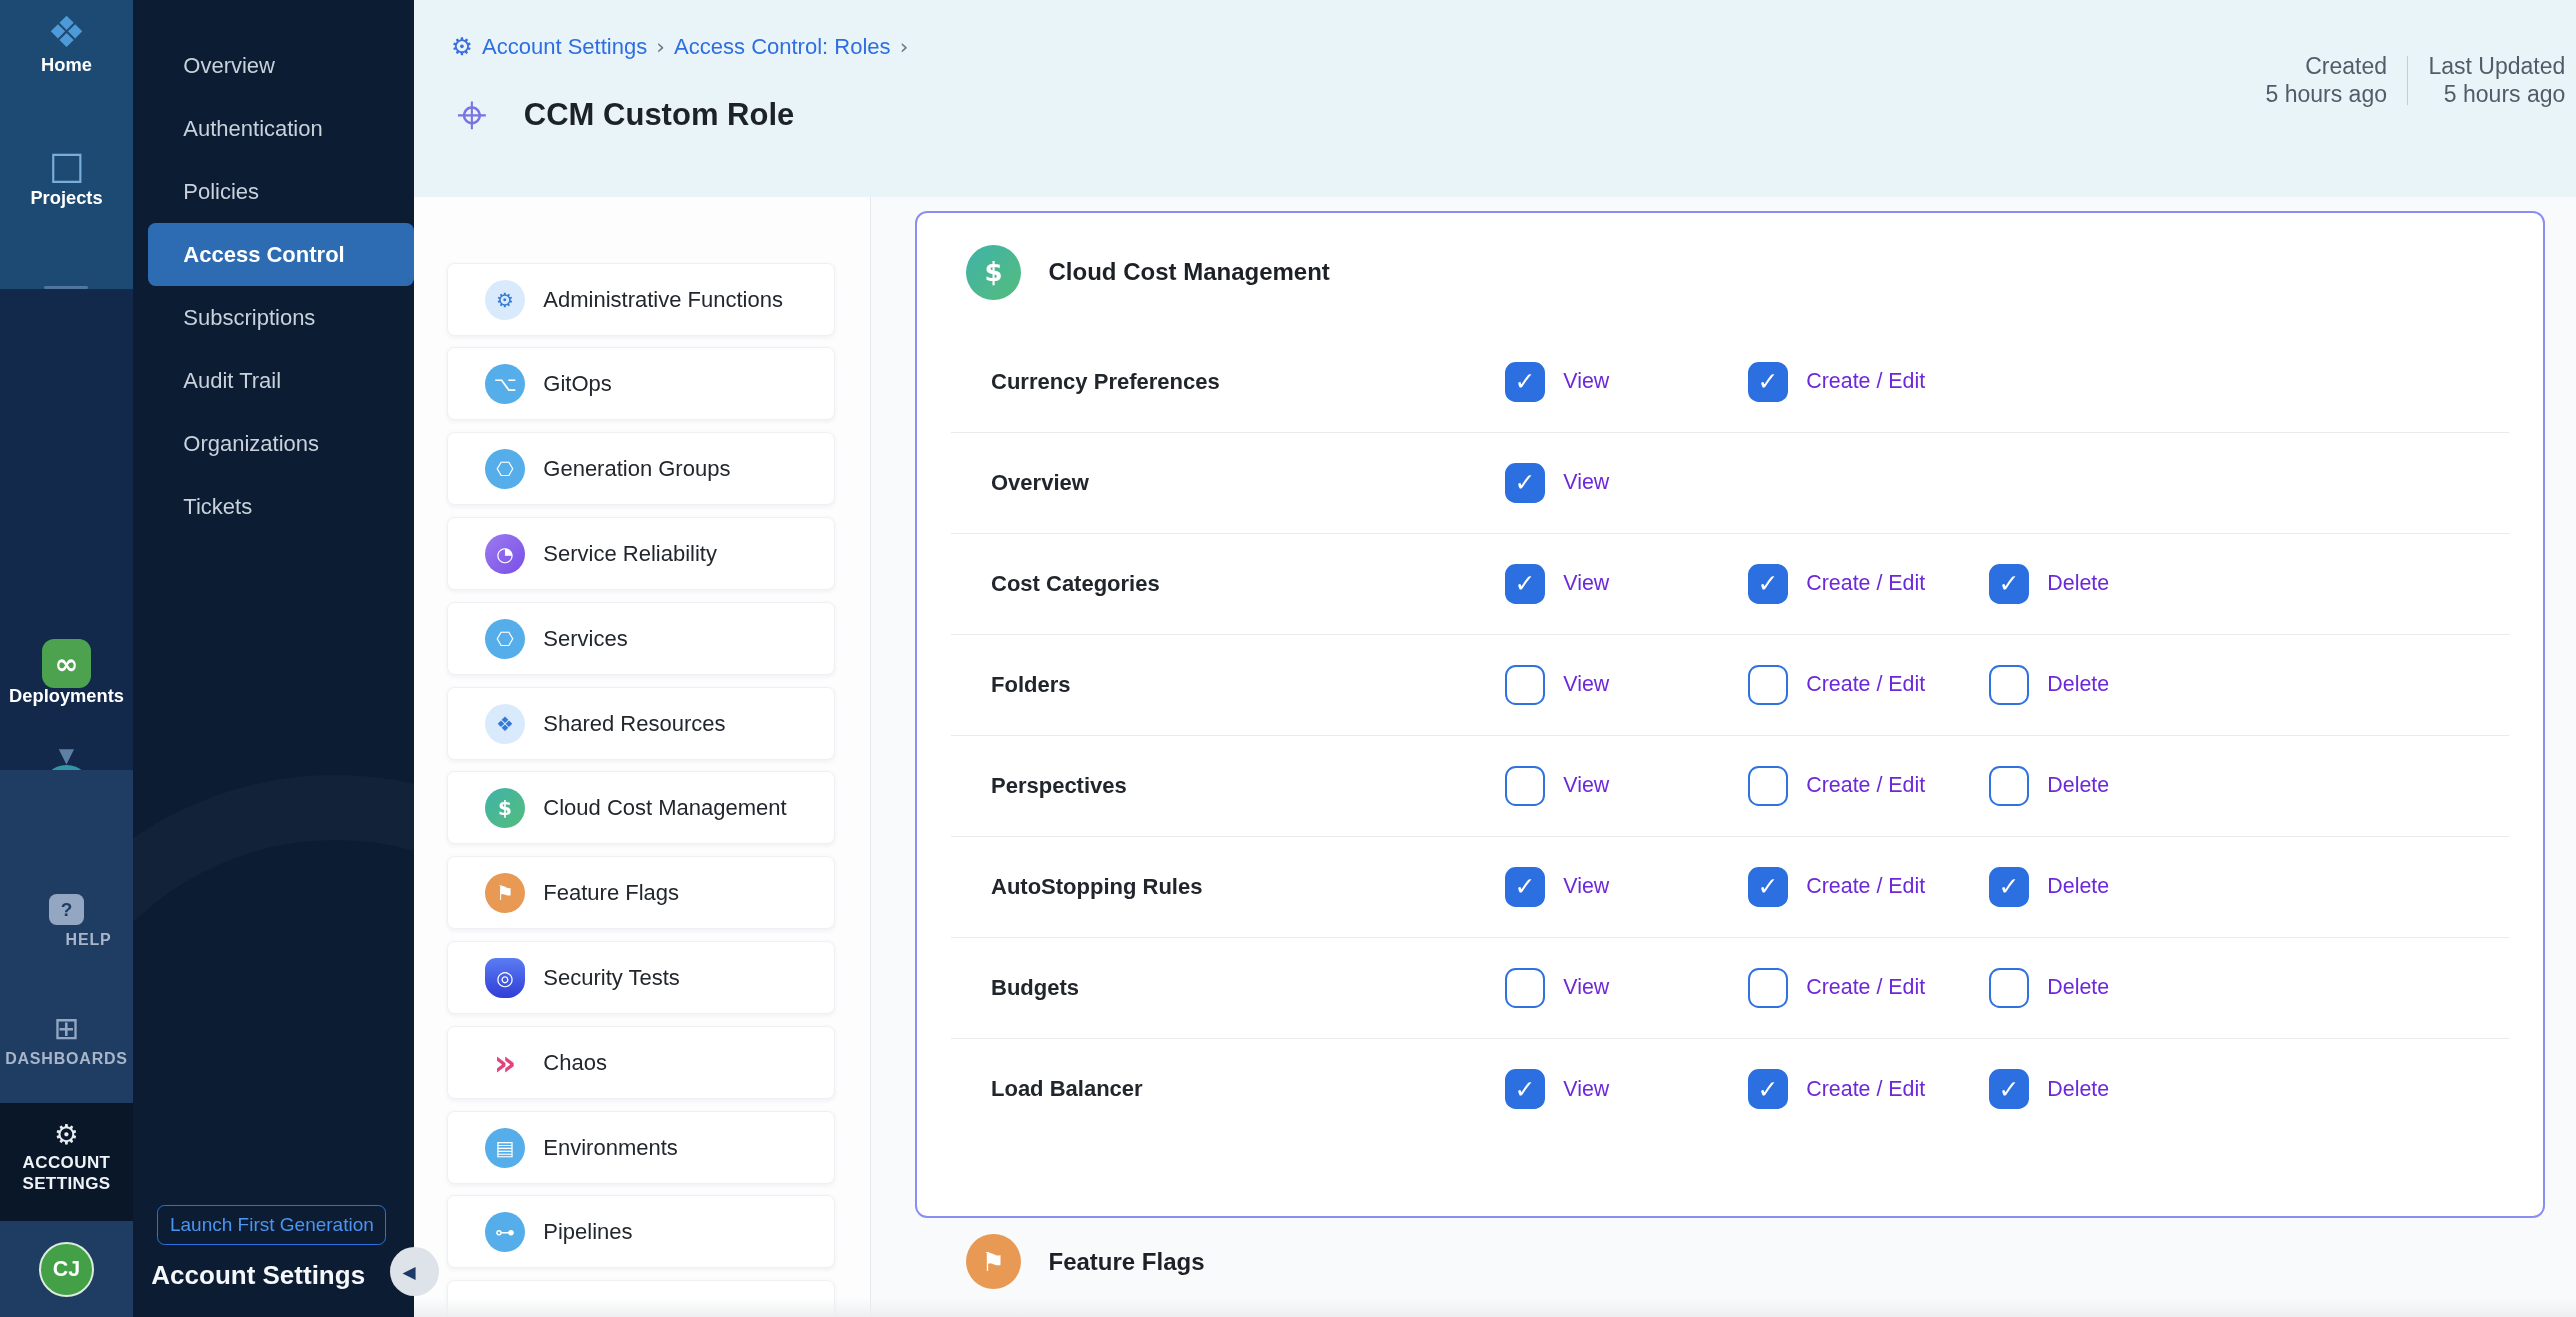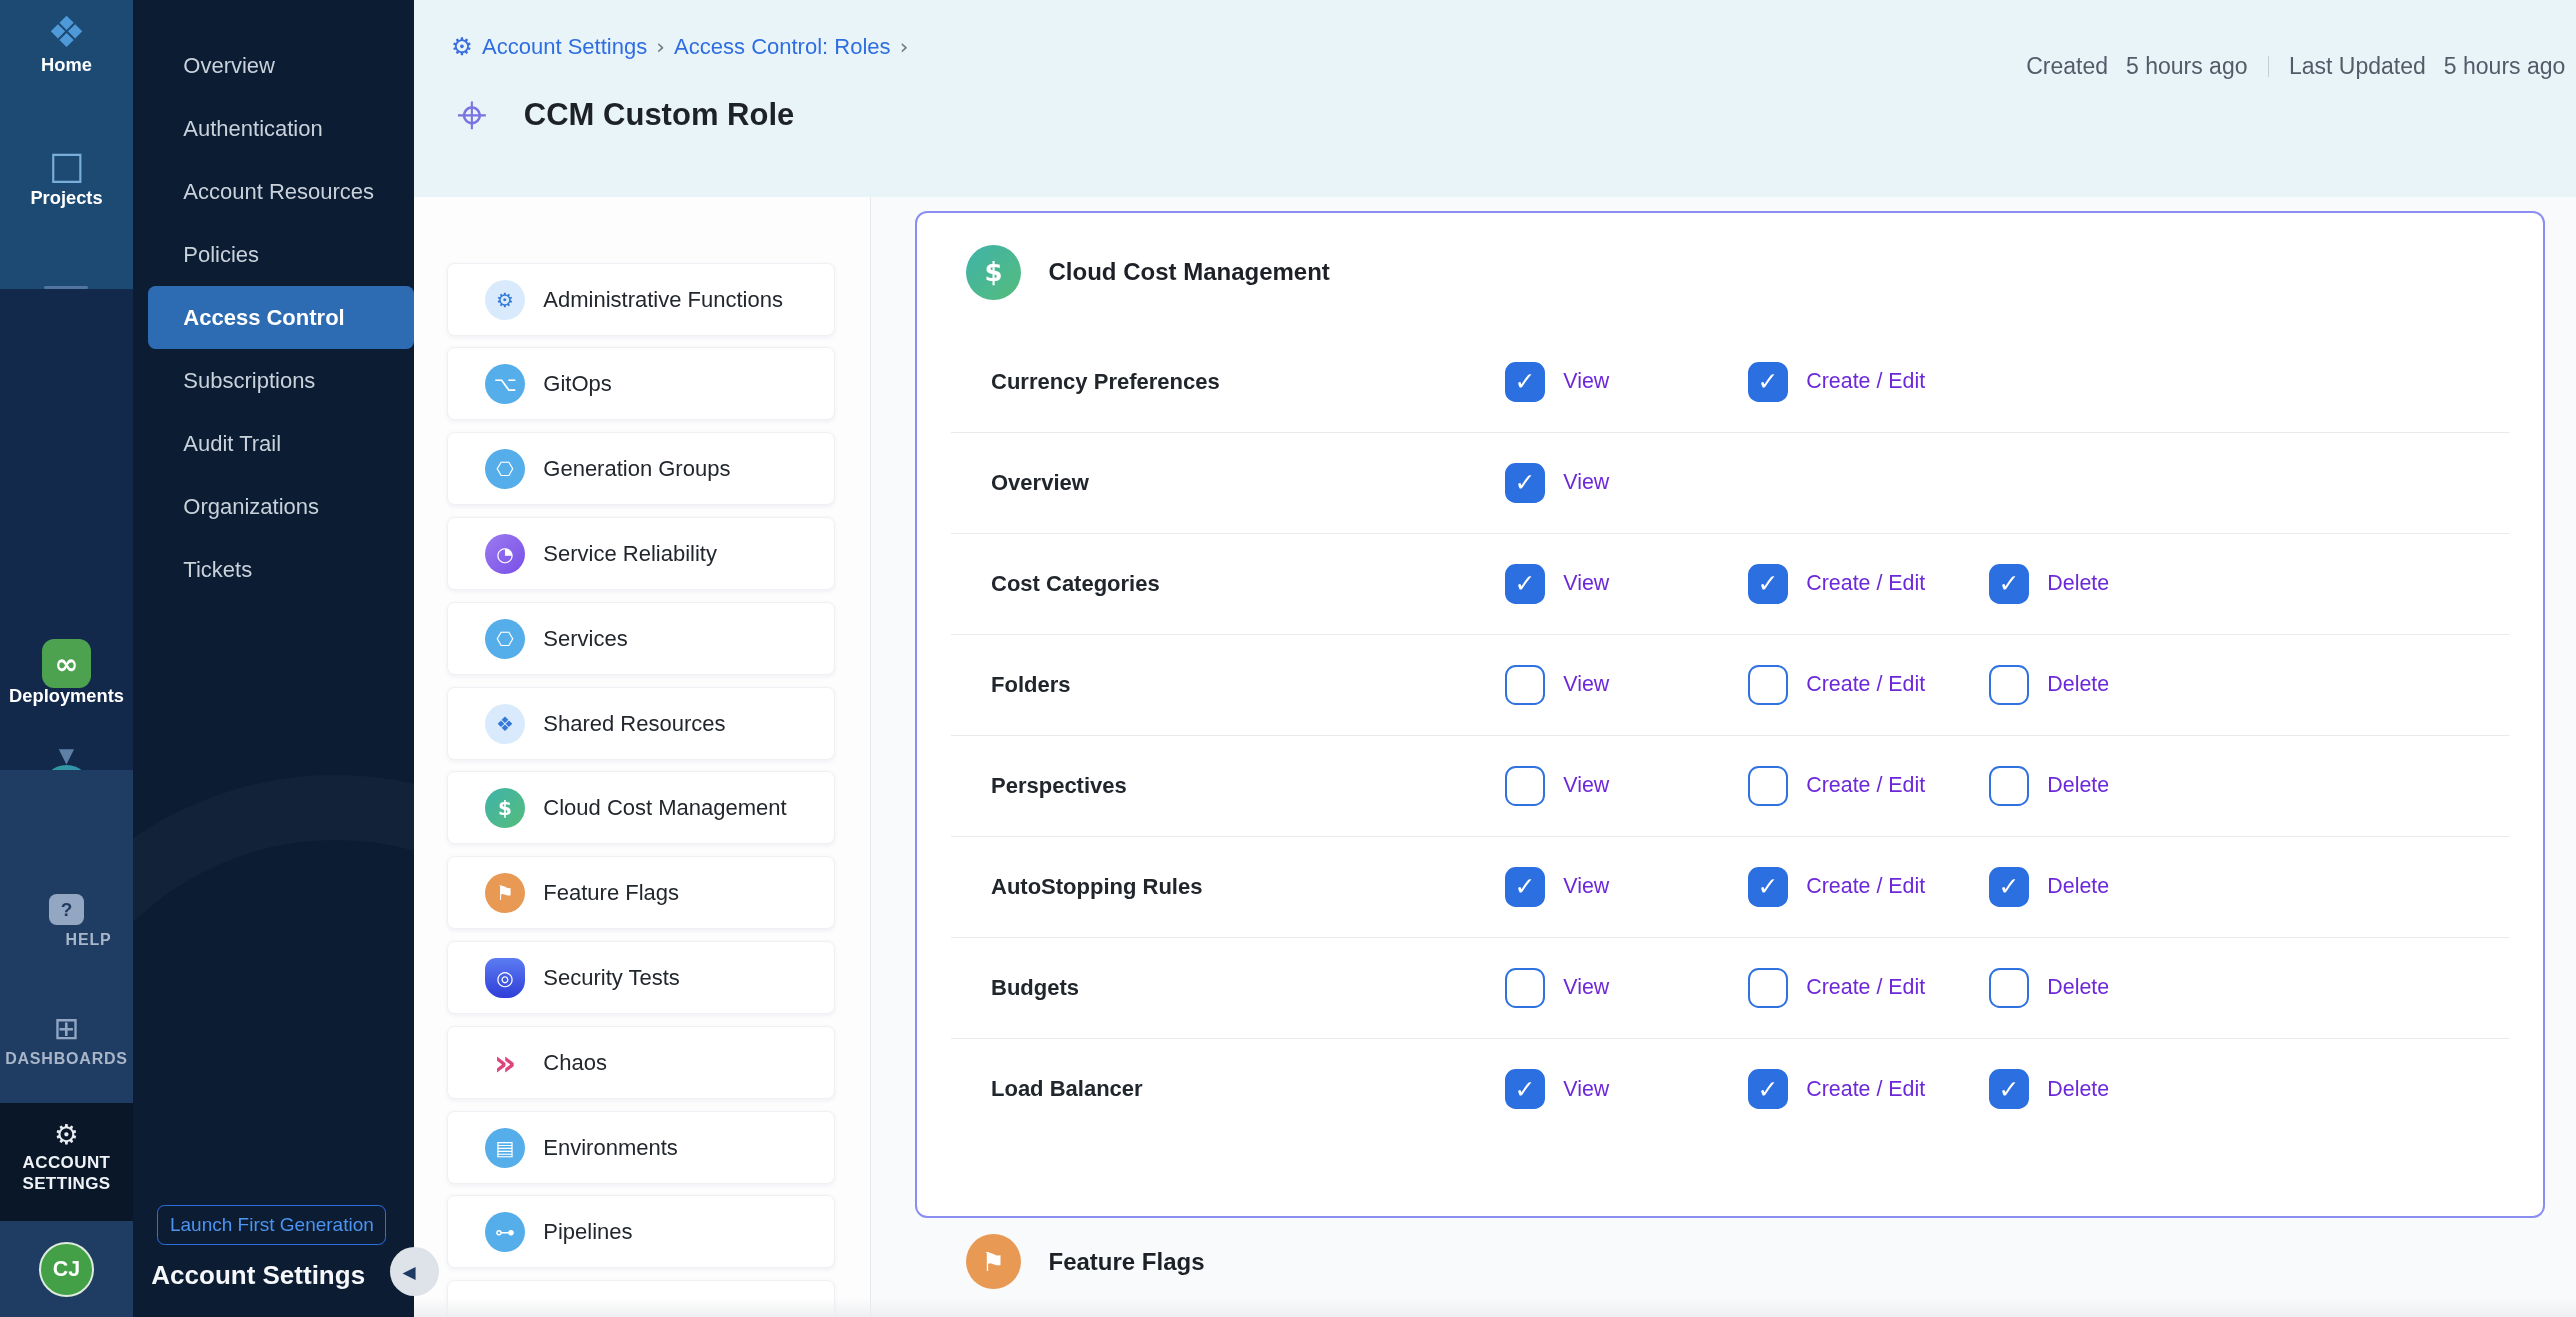--- a/index.html
+++ b/index.html
@@ -52,21 +52,21 @@
   
   .topbar{position:absolute; left:414px; top:0; width:2162px; height:197px; background:#E9F4F9; z-index:2;}
   .crumbs{position:absolute; left:37px; top:32px; display:flex; align-items:center; gap:9.2px; font-size:22px;}
   .crumb-gear{color:#3B6FE0; font-size:24.4px;}
   .crumb-link{color:var(--link); font-weight:500; cursor:pointer;}
   .crumb-sep{color:#6B7787; font-size:21.4px;}
   .title-row{position:absolute; left:43px; top:83px; display:flex; align-items:center; gap:37px;}
   .title-target{color:#7A74E0; font-size:53px; line-height:64px;}
   .page-title{color:var(--ink); font-size:31px; font-weight:600;}
   .meta{position:absolute; right:10.7px; top:53px; display:flex; align-items:stretch; gap:20px;}
-  .meta-col{display:flex; gap:18px;align-items:flex-end;}
+  .meta-col{display:flex; flex-direction:column; gap:0;align-items:flex-end;}
   .meta-label,.meta-value{color:var(--gray); font-size:23px; line-height:27.5px;}
   .meta-div{width:1.5px; background:#C5CCD6; margin:3.1px 0;}
 
   
   .content{position:absolute; left:414px; top:197px; width:2162px; height:1121px; background:#F9FAFC; z-index:1;}
   .cat-col{position:absolute; left:0; top:0; width:457px; height:1121px; background:#FDFDFE; border-right:1.5px solid #E5E8EC; overflow:hidden;}
   .cat-card{position:absolute; left:33px; width:388px; height:73px; background:#fff; border:0.8px solid #EEF0F3; border-radius:7.6px; box-shadow:0 1.5px 4.6px rgba(40,50,70,.06); display:flex; align-items:center; cursor:pointer;}
   .cat-ic{width:40px; height:40px; border-radius:50%; margin-left:37px; display:inline-flex; align-items:center; justify-content:center; font-size:20px; flex:none;}
   .cat-lbl{margin-left:18.3px; font-size:22px; font-weight:500; color:#22272D;}
   .st-light-blue{background:#D8EAFB; color:#3579D8;}
@@ -143,21 +143,20 @@
       <div class="rail-item" style="top:21.4px;">
         <span class="avatar">CJ</span>
       </div>
     </div>
   </nav>
 
   <aside class="sidebar">
     <ul class="side-menu" id="sideMenu">
         <li class="side-item">Overview</li>
         <li class="side-item">Authentication</li>
-        <li class="side-item">Account Resources</li>
         <li class="side-item">Policies</li>
         <li class="side-item selected">Access Control</li>
         <li class="side-item">Subscriptions</li>
         <li class="side-item">Audit Trail</li>
         <li class="side-item">Organizations</li>
         <li class="side-item">Tickets</li>
       </ul>
     <button class="launch-btn">Launch First Generation</button>
     <div class="side-footer">Account Settings</div>
   </aside>

